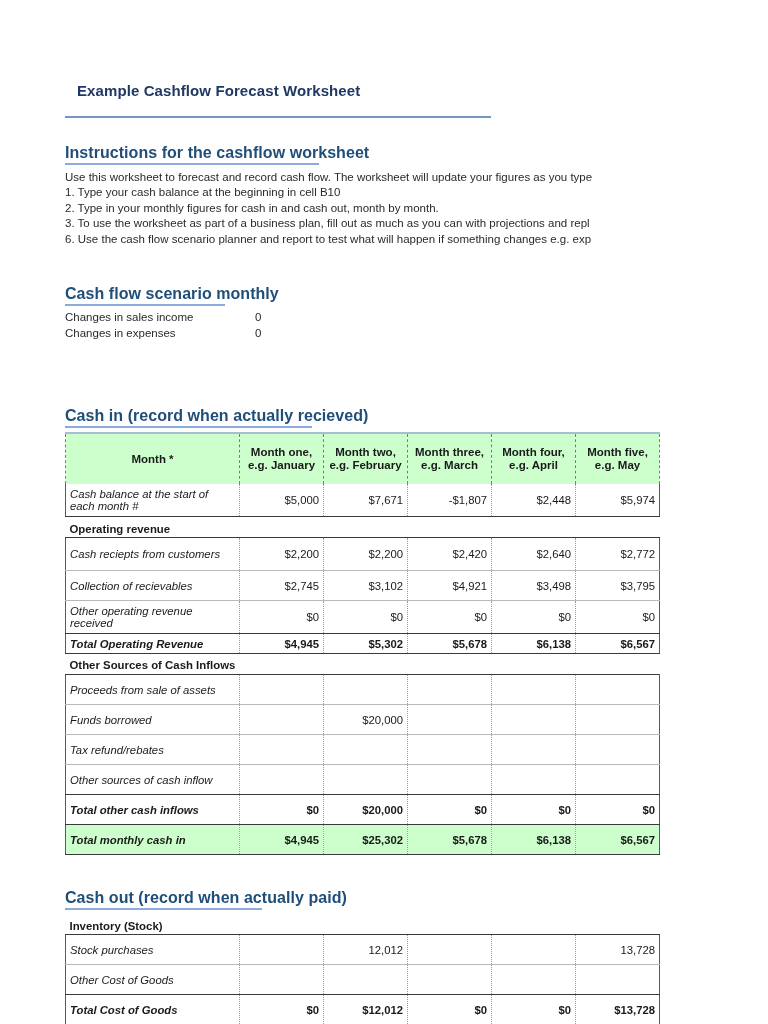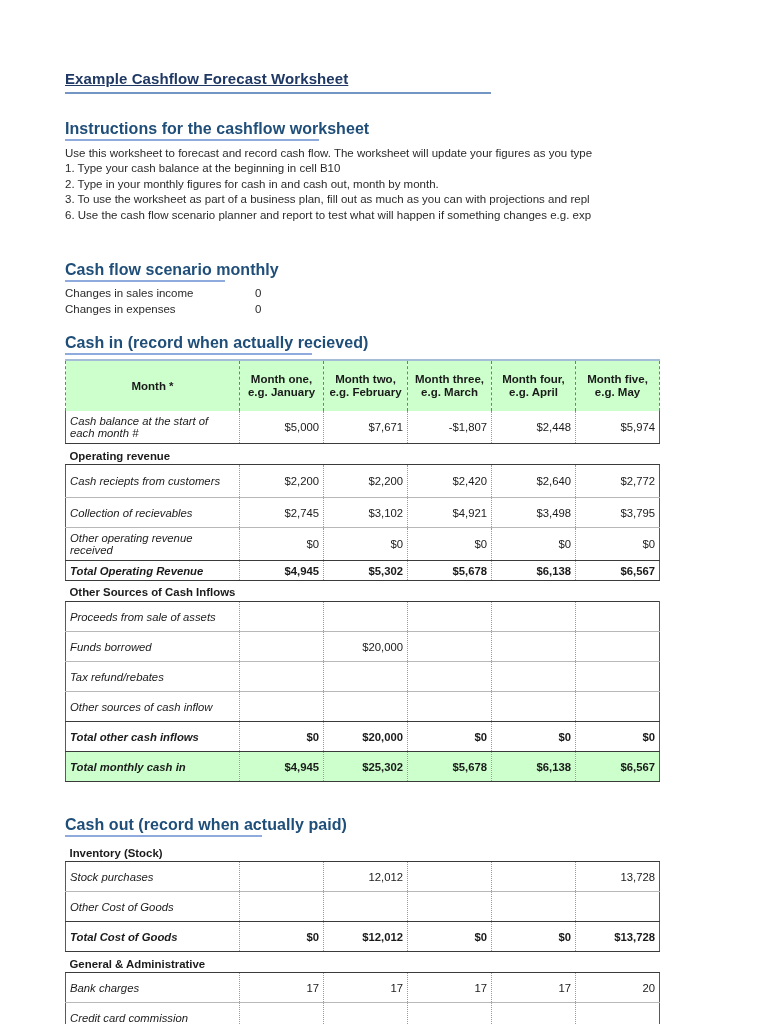--- a/index.html
+++ b/index.html
@@ -30,23 +30,22 @@
     width: 703px;
   }
 
   
   .doc-title {
     font-size: 15px;
     font-weight: bold;
     color: #1F3864;
     letter-spacing: 0.1px;
     padding-bottom: 3px;
-    margin: 0;
+    margin: 12px;
     display: inline-block;
-    text-decoration: underline;
   }
   .title-rule {
     width: 426px;
     height: 2px;
     background: #7396C4;
     margin: 2px 0 0 0;
   }
   .section-title {
     font-size: 16px;
     font-weight: bold;
@@ -60,21 +59,21 @@
     background: #8FAADC;
     margin: 1px 0 0 0;
   }
   .rule-instructions { width: 254px; }
   .rule-scenario { width: 160px; }
   .rule-cashin { width: 247px; }
   .rule-cashout { width: 197px; }
 
   .block-instructions { margin-top: 26px; }
   .block-scenario { margin-top: 38px; }
-  .block-cashin { margin-top: 17px; }
+  .block-cashin { margin-top: 66px; }
   .block-cashout { margin-top: 34px; }
 
   .instructions-body {
     margin-top: 5px;
     font-size: 11.5px;
     line-height: 15.4px;
     color: #2A2A2A;
     white-space: nowrap;
     overflow: hidden;
     width: 703px;

